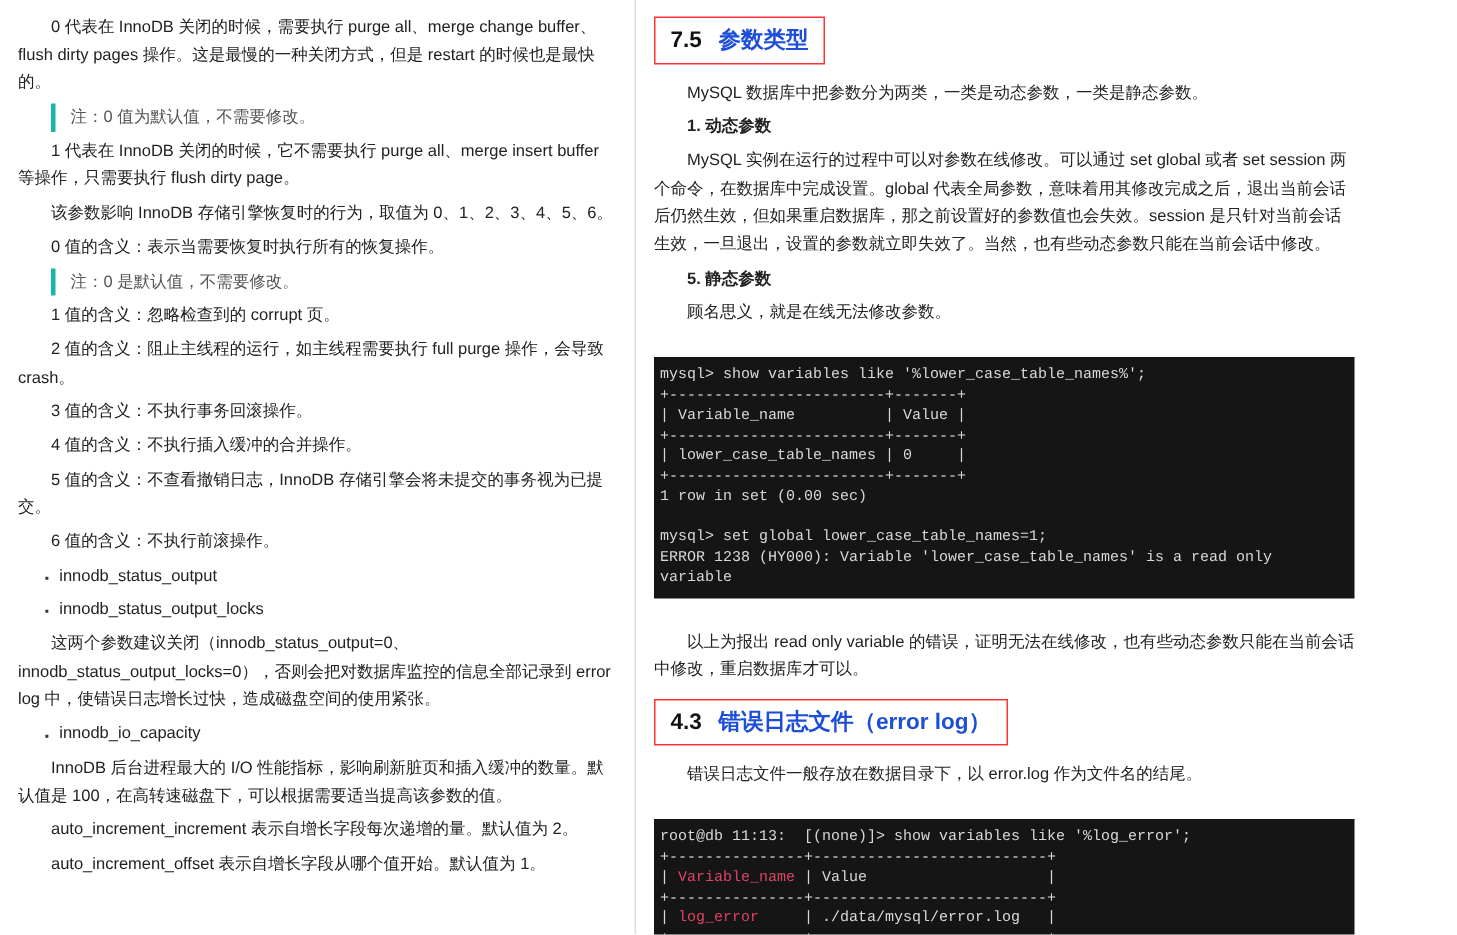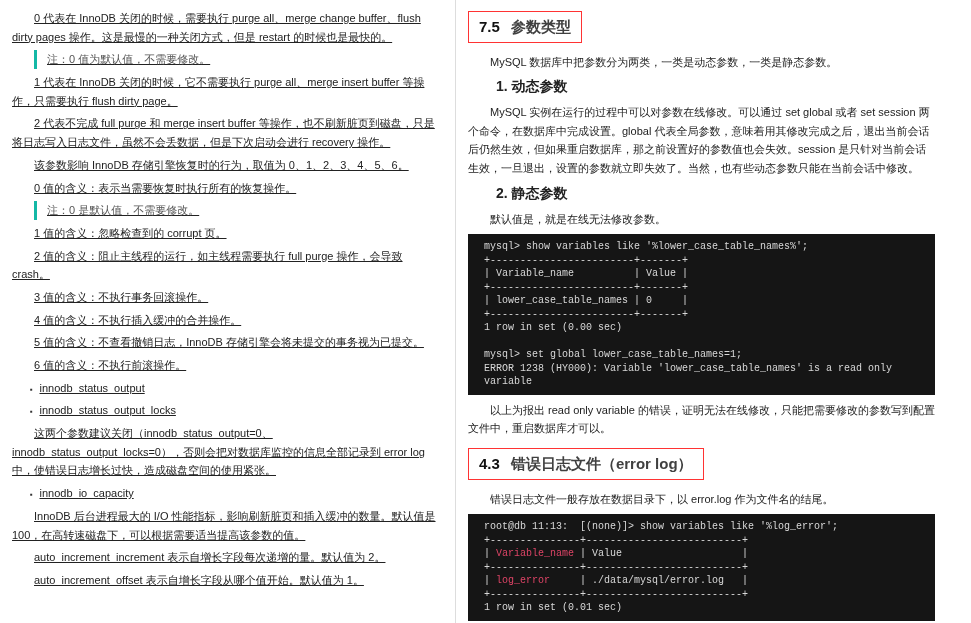--- a/index.html
+++ b/index.html
@@ -9,54 +9,53 @@
       display: flex;
       font-family: "Microsoft YaHei", sans-serif;
       font-size: 11px;
       line-height: 1.7;
       color: #222;
       background: #fff;
     }
     .column {
       padding: 5px 12px;
     }
-    .col-left { width: 456px; border-right: 1px solid #ddd; text-decoration: underline; }
+    .col-left { width: 424px; border-right: 1px solid #ddd; }
     .col-right { width: 491px; }
     .para { margin: 4px 0; text-indent: 2em; }
     .note {
       border-left: 3px solid #14b8a6;
       margin-left: 2em; padding-left: 10px; color: #555; margin-top: 4px; margin-bottom: 4px;
     }
     .bullet { text-indent: 0; margin-left: 2.5em; position: relative; }
     .bullet::before { content: "▪"; position: absolute; left: -1.2em; color: #333; font-size: 8px; top: 4px;}
     .heading {
       display: inline-block;
       border: 1.5px solid #ff3333;
       padding: 2px 10px;
       margin: 6px 0 6px 0;
     }
     .heading-num { font-size: 15px; font-weight: bold; color: #111; margin-right: 8px; }
-    .heading-txt { font-size: 15px; font-weight: bold; color: #404040; }
-    .sub { font-weight: bold; margin: 4px 0 2px 2em; font-size: 14px; }
+    .heading-txt { font-size: 15px; font-weight: bold; color: #1d4ed8; }
+    .sub { font-weight: bold; margin: 4px 0 2px 2em; font-size: 11px; }
     .terminal {
       background: #151515; color: #d8d8d8;
       font-family: "Courier New", monospace; font-size: 10px;
-      padding: 6px 16px; margin: 6px 0; white-space: pre-wrap; line-height: 1.35;
+      padding: 6px 4px; margin: 20px 0; white-space: pre-wrap; line-height: 1.35;
       overflow: hidden;
     }
     .redvar { color: #d46; }
   </style>
 </head>
 <body>
 
 <div class="column col-left">
   <div class="para">0 代表在 InnoDB 关闭的时候，需要执行 purge all、merge change buffer、flush dirty pages 操作。这是最慢的一种关闭方式，但是 restart 的时候也是最快的。</div>
   <div class="note">注：0 值为默认值，不需要修改。</div>
   <div class="para">1 代表在 InnoDB 关闭的时候，它不需要执行 purge all、merge insert buffer 等操作，只需要执行 flush dirty page。</div>
-  <div class="para">2 代表不完成 full purge 和 merge insert buffer 等操作，也不刷新脏页到磁盘，只是将日志写入日志文件，虽然不会丢数据，但是下次启动会进行 recovery 操作。</div>
   <div class="para">该参数影响 InnoDB 存储引擎恢复时的行为，取值为 0、1、2、3、4、5、6。</div>
   <div class="para">0 值的含义：表示当需要恢复时执行所有的恢复操作。</div>
   <div class="note">注：0 是默认值，不需要修改。</div>
   <div class="para">1 值的含义：忽略检查到的 corrupt 页。</div>
   <div class="para">2 值的含义：阻止主线程的运行，如主线程需要执行 full purge 操作，会导致 crash。</div>
   <div class="para">3 值的含义：不执行事务回滚操作。</div>
   <div class="para">4 值的含义：不执行插入缓冲的合并操作。</div>
   <div class="para">5 值的含义：不查看撤销日志，InnoDB 存储引擎会将未提交的事务视为已提交。</div>
   <div class="para">6 值的含义：不执行前滚操作。</div>
   <div class="para bullet">innodb_status_output</div>
@@ -69,33 +68,33 @@
 </div>
 
 <div class="column col-right">
   <div class="heading">
     <span class="heading-num">7.5</span>
     <span class="heading-txt">参数类型</span>
   </div>
   <div class="para">MySQL 数据库中把参数分为两类，一类是动态参数，一类是静态参数。</div>
   <div class="sub">1. 动态参数</div>
   <div class="para">MySQL 实例在运行的过程中可以对参数在线修改。可以通过 set global 或者 set session 两个命令，在数据库中完成设置。global 代表全局参数，意味着用其修改完成之后，退出当前会话后仍然生效，但如果重启数据库，那之前设置好的参数值也会失效。session 是只针对当前会话生效，一旦退出，设置的参数就立即失效了。当然，也有些动态参数只能在当前会话中修改。</div>
-  <div class="sub">2. 静态参数</div>
-  <div class="para">默认值是，就是在线无法修改参数。</div>
+  <div class="sub">5. 静态参数</div>
+  <div class="para">顾名思义，就是在线无法修改参数。</div>
   <div class="terminal">mysql&gt; show variables like '%lower_case_table_names%';
 +------------------------+-------+
 | Variable_name          | Value |
 +------------------------+-------+
 | lower_case_table_names | 0     |
 +------------------------+-------+
 1 row in set (0.00 sec)
 
 mysql&gt; set global lower_case_table_names=1;
 ERROR 1238 (HY000): Variable 'lower_case_table_names' is a read only variable</div>
-  <div class="para">以上为报出 read only variable 的错误，证明无法在线修改，只能把需要修改的参数写到配置文件中，重启数据库才可以。</div>
+  <div class="para">以上为报出 read only variable 的错误，证明无法在线修改，也有些动态参数只能在当前会话中修改，重启数据库才可以。</div>
   <div class="heading">
     <span class="heading-num">4.3</span>
     <span class="heading-txt">错误日志文件（error log）</span>
   </div>
   <div class="para">错误日志文件一般存放在数据目录下，以 error.log 作为文件名的结尾。</div>
   <div class="terminal"><span>root@db 11:13:  [(none)]&gt; show variables like '%log_error';
 +---------------+--------------------------+
 | </span><span class="redvar">Variable_name</span><span> | Value                    |
 +---------------+--------------------------+
 | </span><span class="redvar">log_error</span><span>     | ./data/mysql/error.log   |

